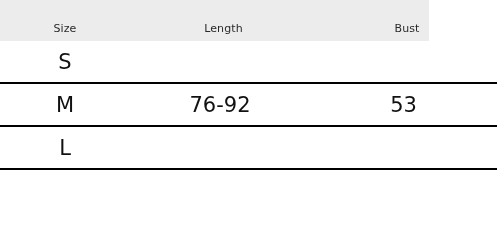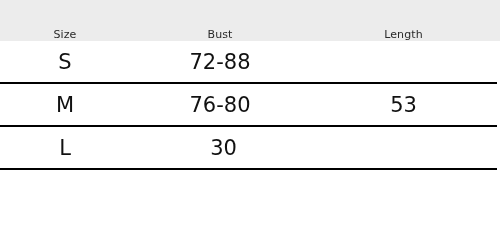--- a/index.html
+++ b/index.html
@@ -21,25 +21,25 @@
     width: 503px;
     height: 179px;
     background: #ffffff;
   }
 
   
   .chart-header {
     position: absolute;
     left: 0;
     top: 0;
-    width: 500px;
+    width: 429px;
     height: 41px;
     background: #ececec;
     display: flex;
-    align-items: flex-end;
+    align-items: center;
     box-sizing: border-box;
     padding-top: 16px;
   }
   .chart-header .cell {
     font-size: 11px;
     line-height: 13px;
     color: #2a2a2a;
     text-align: center;
     font-weight: 400;
     letter-spacing: 0.1px;
@@ -73,36 +73,34 @@
   .col-bust   { width: 180px; flex: 0 0 180px; }
   .col-length { width: 187px; flex: 0 0 187px; }
 </style>
 </head>
 <body>
 
 <div class="size-chart">
 
   <div class="chart-header">
     <div class="cell col-size">Size</div>
+    <div class="cell col-length">Length</div>
     <div class="cell col-bust">Bust</div>
-    <div class="cell col-length">Length</div>
   </div>
 
   <div class="chart-body">
 
     <div class="chart-row">
       <div class="cell col-size">S</div>
-      <div class="cell col-bust">72-88</div>
     </div>
 
     <div class="chart-row">
       <div class="cell col-size">M</div>
-      <div class="cell col-bust">76-80</div>
+      <div class="cell col-bust">76-92</div>
       <div class="cell col-length">53</div>
     </div>
 
     <div class="chart-row">
       <div class="cell col-size">L</div>
-      <div class="cell col-length">30</div>
     </div>
 
   </div>
 </div>
 
 </body></html>

